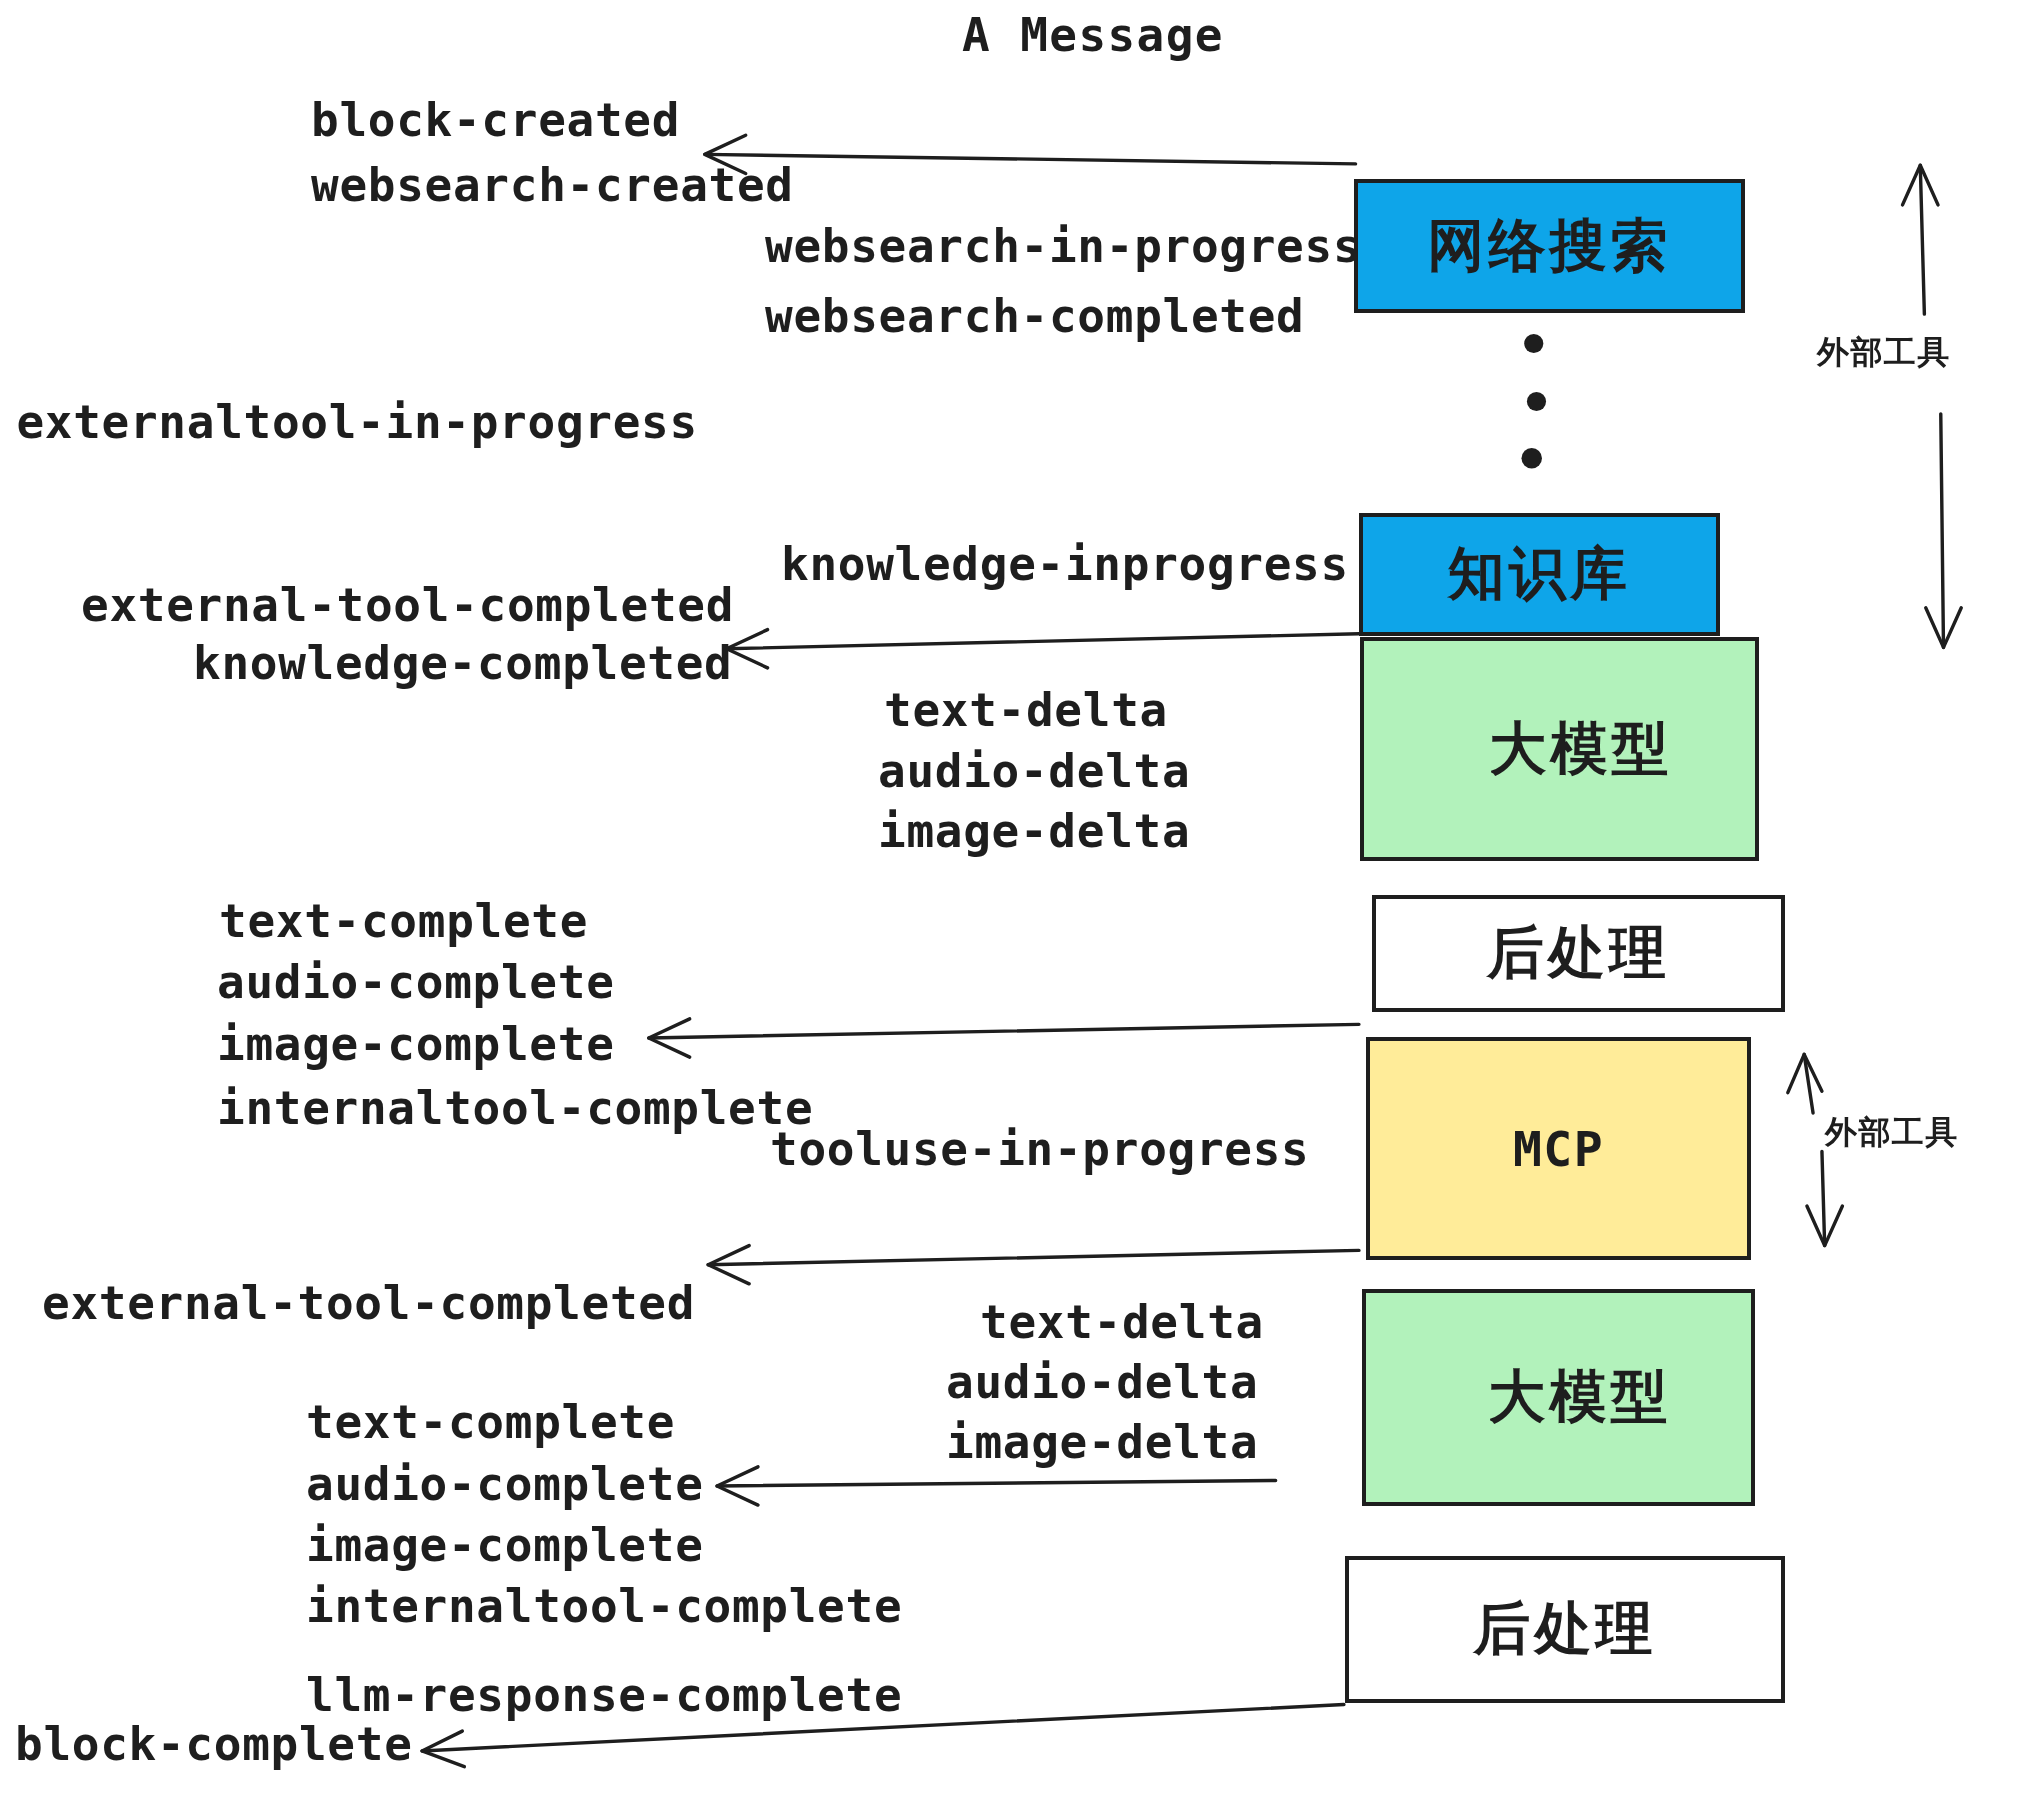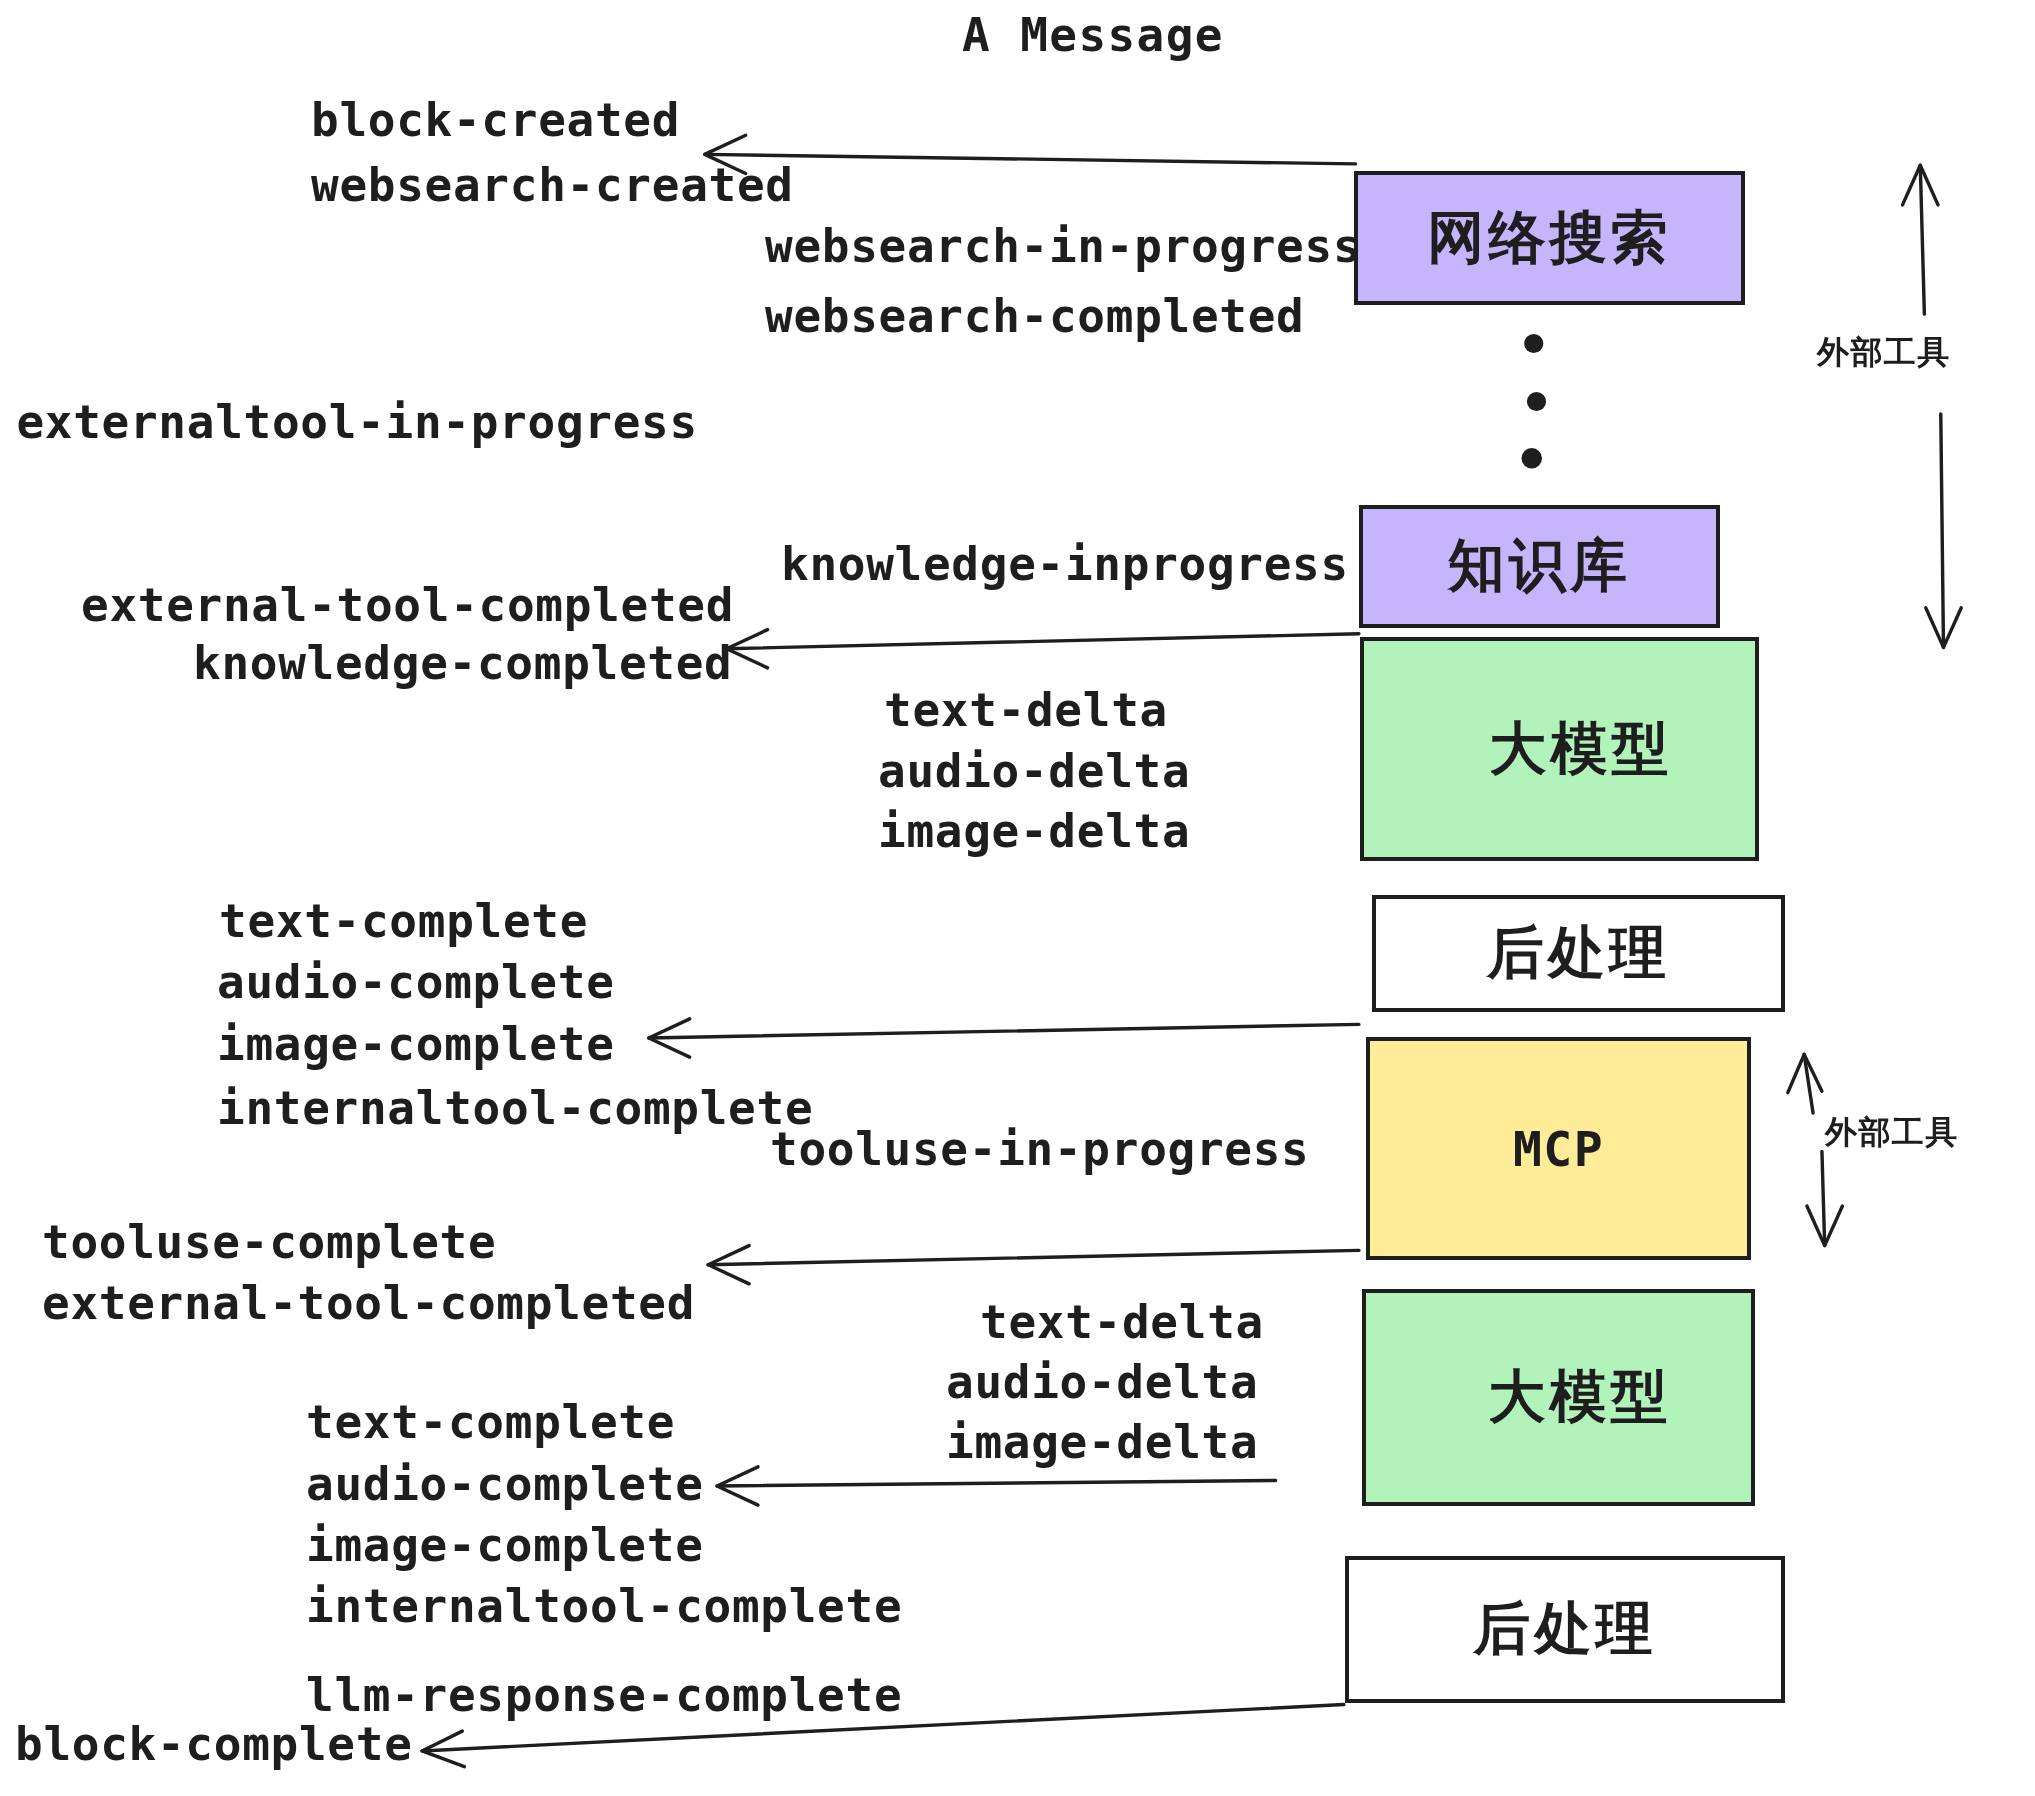--- a/index.html
+++ b/index.html
@@ -40,21 +40,21 @@
     font-weight:600;
     letter-spacing:4.1px;
     white-space:nowrap;
   }
   .box .mono{
     font-family:"DejaVu Sans Mono", monospace;
     font-size:48px;
     font-weight:bold;
     letter-spacing:1.4px;
   }
-  .bg-pink{background:#c4b5fd;}
+  .bg-pink{background:#0ea5e9;margin-top:8px;}
   .bg-green{background:#b2f2bb;padding-left:43px;}
   .bg-yellow{background:#ffec99;}
   .bg-white{background:#ffffff;}
   .side-label{
     position:absolute;
     font-family:Liberation Serif, serif;
     font-size:32px;
     font-weight:600;
     letter-spacing:1.4px;
     white-space:nowrap;
@@ -141,21 +141,20 @@
   <div class="evt" style="left:81px;top:581px;">external-tool-completed</div>
   <div class="evt" style="left:193px;top:639px;">knowledge-completed</div>
   <div class="evt" style="left:884px;top:686px;">text-delta</div>
   <div class="evt" style="left:878px;top:747px;">audio-delta</div>
   <div class="evt" style="left:878px;top:807px;">image-delta</div>
   <div class="evt" style="left:219px;top:897px;">text-complete</div>
   <div class="evt" style="left:217px;top:958px;">audio-complete</div>
   <div class="evt" style="left:217px;top:1020px;">image-complete</div>
   <div class="evt" style="left:217px;top:1084px;">internaltool-complete</div>
   <div class="evt" style="left:770px;top:1125px;">tooluse-in-progress</div>
-  <div class="evt" style="left:42px;top:1218px;">tooluse-complete</div>
   <div class="evt" style="left:42px;top:1279px;">external-tool-completed</div>
   <div class="evt" style="left:980px;top:1298px;">text-delta</div>
   <div class="evt" style="left:946px;top:1358px;">audio-delta</div>
   <div class="evt" style="left:946px;top:1418px;">image-delta</div>
   <div class="evt" style="left:306px;top:1398px;">text-complete</div>
   <div class="evt" style="left:306px;top:1460px;">audio-complete</div>
   <div class="evt" style="left:306px;top:1521px;">image-complete</div>
   <div class="evt" style="left:306px;top:1582px;">internaltool-complete</div>
   <div class="evt" style="left:306px;top:1643px;margin-top:28px;">llm-response-complete</div>
   <div class="evt" style="left:15px;top:1720px;">block-complete</div>

